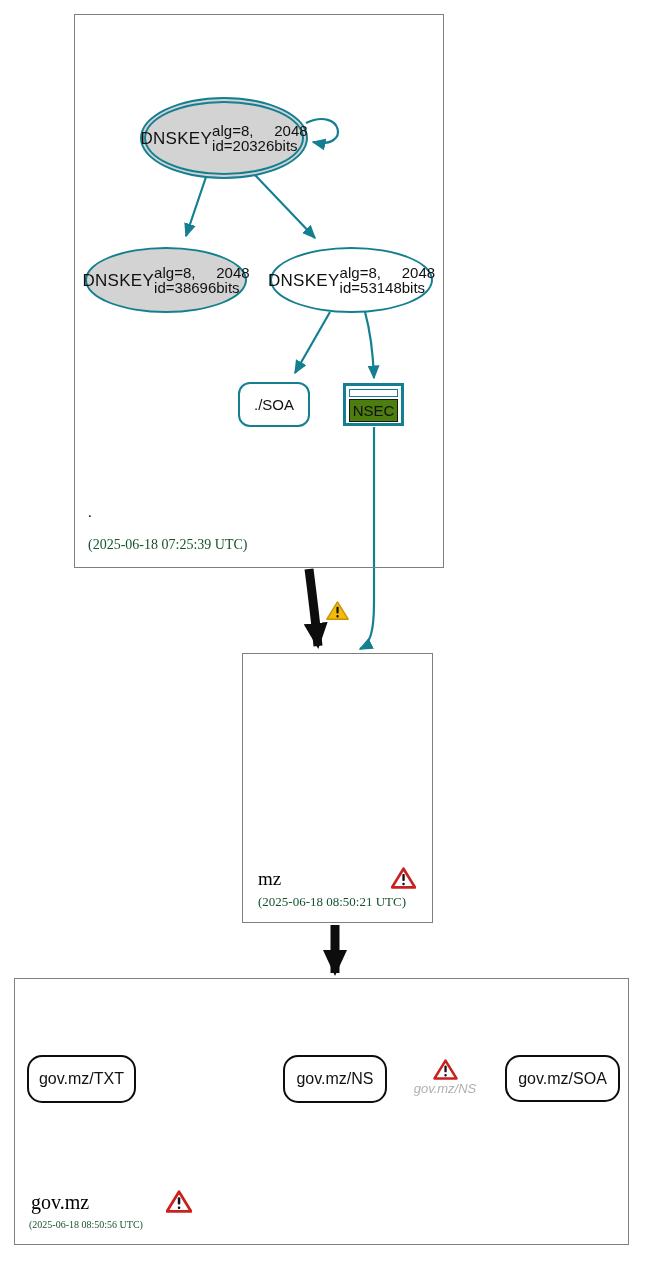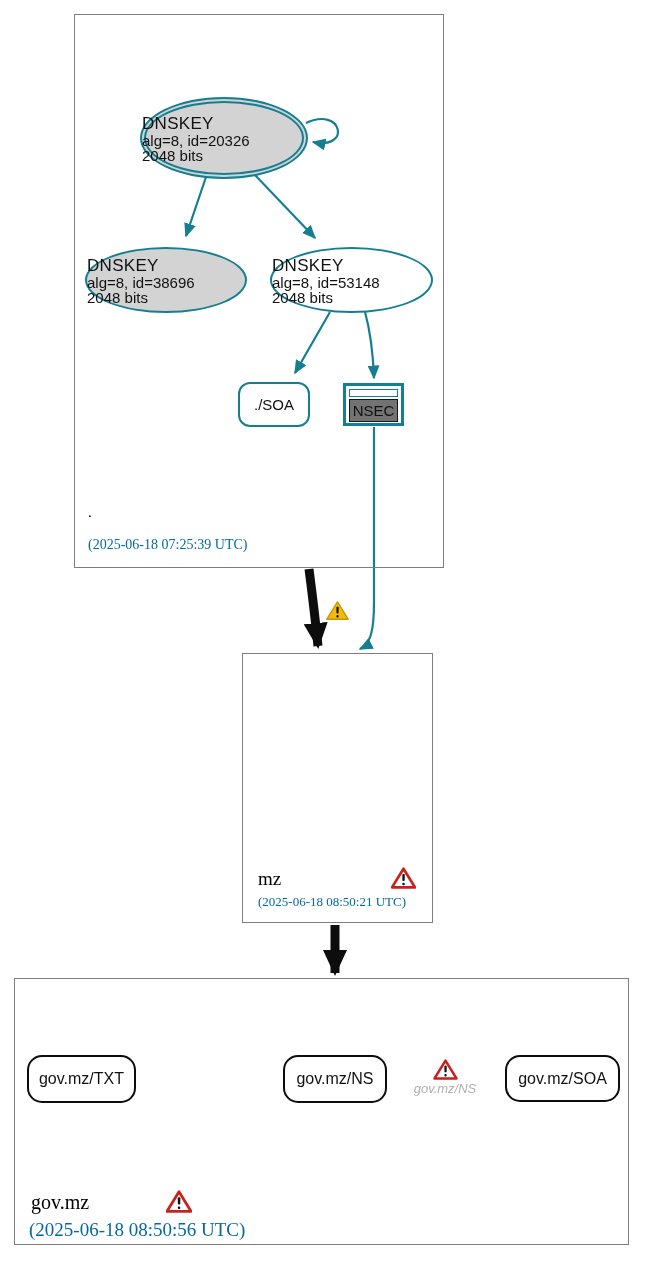--- a/index.html
+++ b/index.html
@@ -13,36 +13,36 @@
   }
   *{box-sizing:border-box;margin:0;padding:0;}
   body{background:#ffffff;}
   .canvas{
     position:relative;width:645px;height:1264px;background:#ffffff;overflow:hidden;
     font-family:"Liberation Sans",sans-serif;color:var(--ink);
   }
   .edges{position:absolute;left:0;top:0;width:645px;height:1264px;pointer-events:none;}
   .zone-box{position:absolute;border:1px solid var(--box-border);background:transparent;}
   .zone-name{position:absolute;font-family:"Liberation Serif",serif;color:#000;}
-  .zone-ts{position:absolute;font-family:"Liberation Serif",serif;color:#0369a1;white-space:nowrap;}
+  .zone-ts{position:absolute;font-family:"Liberation Serif",serif;color:#14532d;white-space:nowrap;}
   .ellipse{position:absolute;border:2px solid var(--teal);border-radius:50%;}
   .ellipse .inner-ring{position:absolute;inset:2px;border:2px solid var(--teal);border-radius:50%;}
-  .ellipse .etext{position:absolute;inset:0;display:flex;flex-direction:column;justify-content:center;z-index:2;}
+  .ellipse .etext{position:absolute;inset:0;display:flex;flex-direction:row;align-items:center;justify-content:center;z-index:2;}
   .fill-gray{background:var(--gray-fill);}
   .fill-white{background:#fff;}
   .node-title{font-size:17px;line-height:19px;letter-spacing:.3px;}
   .node-detail{font-family:Liberation Sans, sans-serif;font-size:15px;line-height:15px;}
   .rrset{position:absolute;display:flex;align-items:center;justify-content:center;
          background:#fff;font-size:15px;white-space:nowrap;}
   .rrset.teal{border:2px solid var(--teal);border-radius:12px;}
   .rrset.black{border:2.5px solid #0d0d0d;border-radius:15px;font-size:16px;}
   .nsec{position:absolute;border:3px solid var(--teal);background:#fff;padding:3px 3px 0 3px;}
   .nsec-band{height:8px;border:1.5px solid var(--teal);margin-bottom:2px;background:#fff;}
   .nsec-label{height:23px;border:1.5px solid #161616;display:flex;align-items:center;justify-content:center;
-              font-size:15px;background:#737373;}
+              font-size:15px;background:#4d7c0f;}
   .warn{position:absolute;}
   .err-rrset-label{position:absolute;font-style:italic;color:#b0b0b0;font-size:13px;text-align:center;white-space:nowrap;}
 </style>
 </head>
 <body>
 
 <div class="canvas">
 
   <svg class="edges">
     <defs>
@@ -139,15 +139,15 @@
   <div class="rrset black" style="left:505px;top:1055px;width:115px;height:47px;">
     <span>gov.mz/SOA</span>
   </div>
 
   <div class="zone-name" style="left:31px;top:1191px;font-size:20px;">gov.mz</div>
   <svg class="warn" style="left:166px;top:1190px;" width="26" height="23" viewBox="0 0 26 23">
     <path d="M13 1.8 L25 21.3 H1 Z" fill="#ffffff" stroke="#c9211e" stroke-width="2.8" stroke-linejoin="round"></path>
     <rect x="11.8" y="7.2" width="2.5" height="7.4" rx="1" fill="#111"></rect>
     <rect x="11.8" y="16.4" width="2.5" height="2.7" rx="1" fill="#111"></rect>
   </svg>
-  <div class="zone-ts" style="left:29px;top:1219px;font-size:19px;">(2025-06-18 08:50:56 UTC)</div>
+  <div class="zone-ts" style="left:29px;top:1219px;font-size:10px;">(2025-06-18 08:50:56 UTC)</div>
 
 </div>
 
 </body></html>

